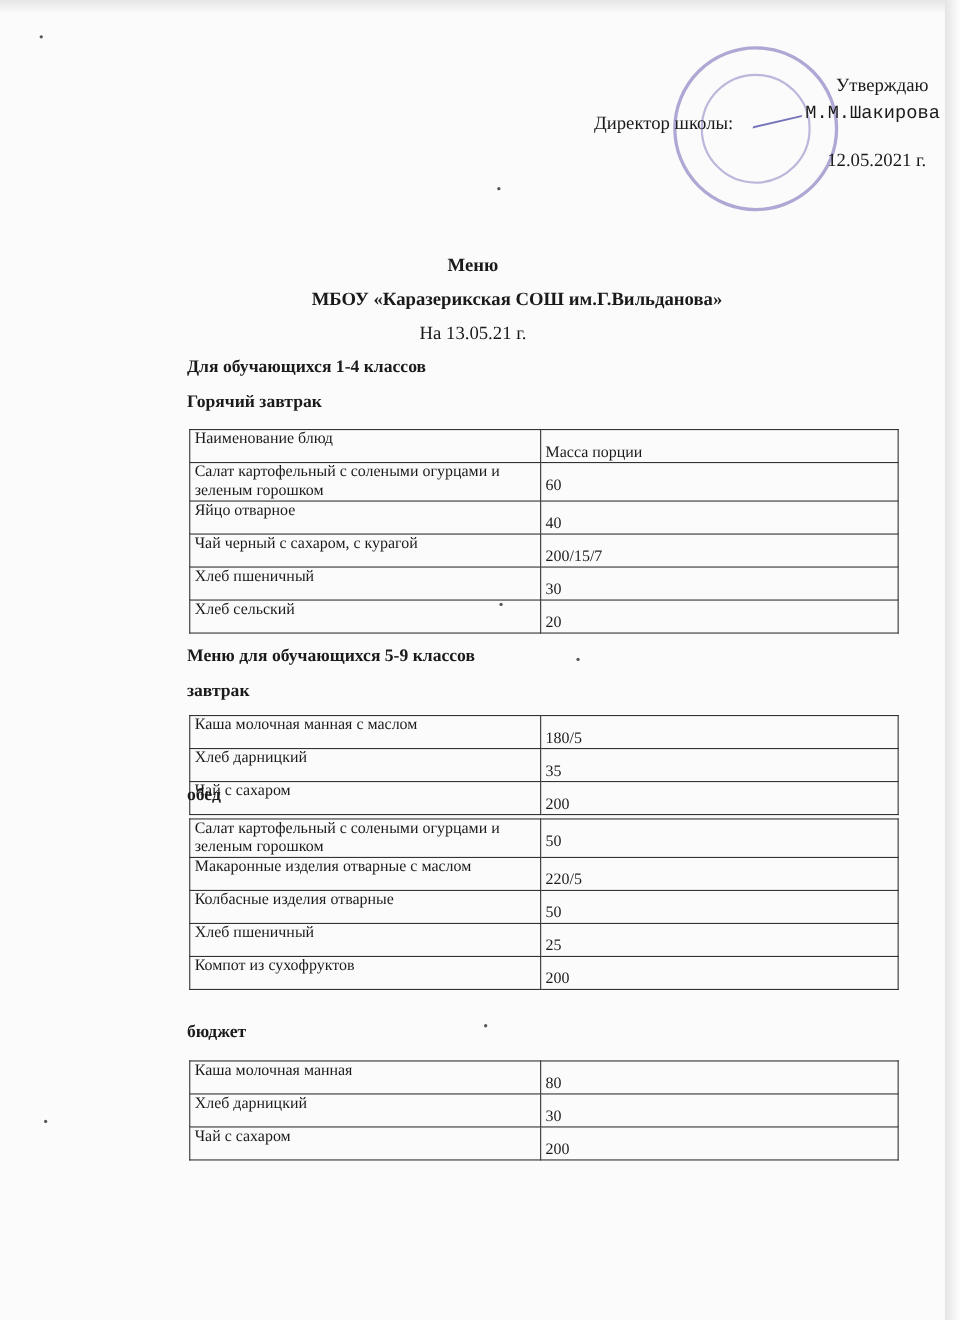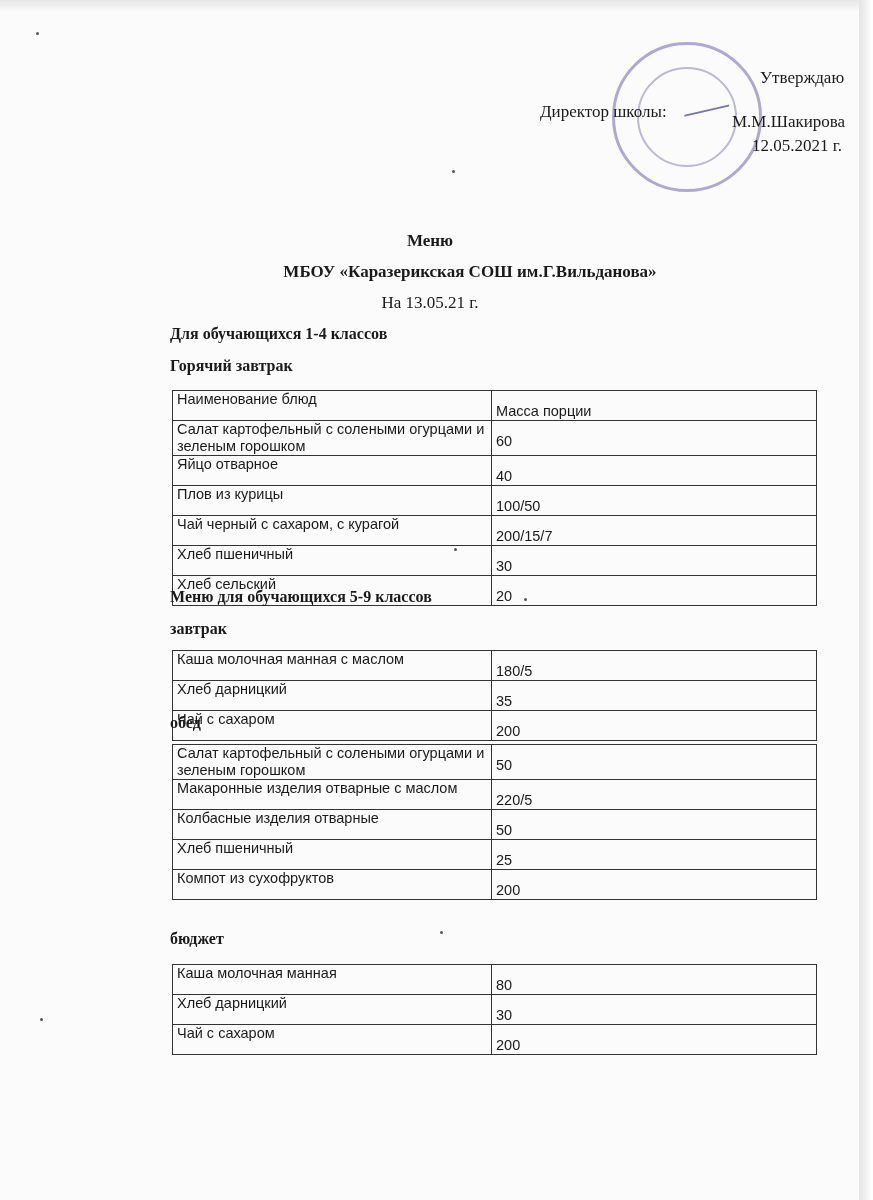--- a/index.html
+++ b/index.html
@@ -34,41 +34,41 @@
   .signature {
     position: absolute; left: 690px; top: 88px; width: 40px; height: 22px;
     border-bottom: 2px solid rgba(60,60,160,0.7);
     transform: skewX(-30deg) rotate(-15deg);
   }
   .center { position: absolute; left: 0; width: 860px; text-align: center; }
   .h-bold { font-weight: bold; font-size: 17px; }
   .label { position: absolute; left: 170px; font-size: 16px; font-weight: bold; }
   table.menu {
     position: absolute; left: 172px; border-collapse: collapse;
-    font-family: Liberation Sans, sans-serif; font-size: 14.5px; border-radius: 13px;
+    font-family: Liberation Serif, serif; font-size: 14.5px; border-radius: 13px;
   }
   table.menu td {
     border: 1px solid #333; padding: 0 4px; vertical-align: top; line-height: 17px;
   }
   table.menu td.name { width: 310px; }
   table.menu td.mass { width: 316px; padding-top: 12px; }
   .dot { position: absolute; width: 3px; height: 3px; background: #555; border-radius: 50%; }
 </style>
 </head>
 <body>
 
 <div class="page"></div>
 <div class="edge-top"></div>
 <div class="edge-right"></div>
 
 <div class="stamp"></div>
 <div class="signature"></div>
 <div class="approve" style="left:760px; top:68px;">Утверждаю</div>
 <div class="approve" style="left:540px; top:102px;">Директор школы:</div>
-<div class="approve" style="left:732px; top:112px;">М.М.Шакирова</div>
+<div class="approve" style="left:732px; top:94px;font-family:Liberation Mono, monospace;">М.М.Шакирова</div>
 <div class="approve" style="left:752px; top:136px;">12.05.2021 г.</div>
 
 <div class="center h-bold" style="top:231px;">Меню</div>
 <div class="center h-bold" style="top:262px;padding-left:40px;">МБОУ «Каразерикская СОШ им.Г.Вильданова»</div>
 <div class="center" style="top:293px; font-size:17px;">На 13.05.21 г.</div>
 
 <div class="label" style="top:325px;">Для обучающихся 1-4 классов</div>
 <div class="label" style="top:357px;">Горячий завтрак</div>
 
 <table class="menu" style="top:390px;">
@@ -77,24 +77,20 @@
     <td class="name">Наименование  блюд</td>
     <td class="mass">Масса порции</td>
   </tr>
   <tr>
     <td class="name">Салат картофельный с солеными огурцами и зеленым горошком</td>
     <td class="mass">60</td>
   </tr>
   <tr>
     <td class="name">Яйцо отварное</td>
     <td class="mass">40</td>
-  </tr>
-  <tr>
-    <td class="name">Плов из курицы</td>
-    <td class="mass">100/50</td>
   </tr>
   <tr>
     <td class="name">Чай черный с сахаром, с курагой</td>
     <td class="mass">200/15/7</td>
   </tr>
   <tr>
     <td class="name">Хлеб пшеничный</td>
     <td class="mass">30</td>
   </tr>
   <tr>

